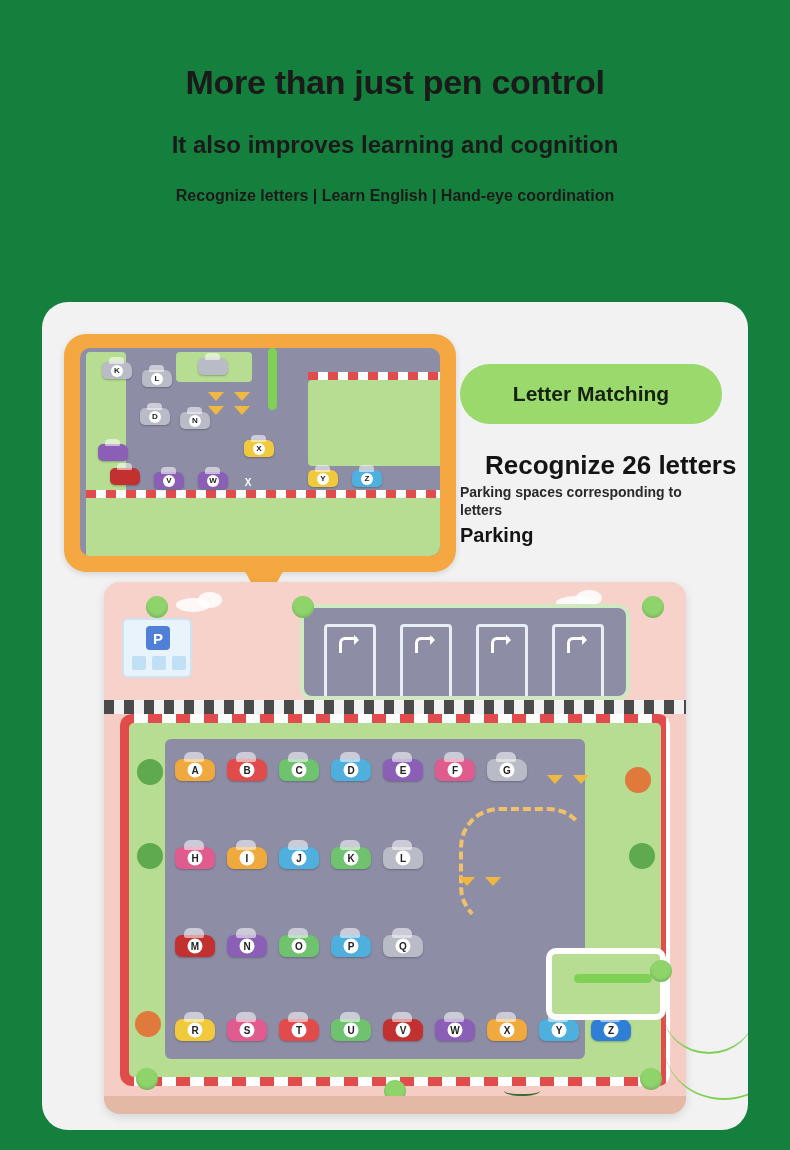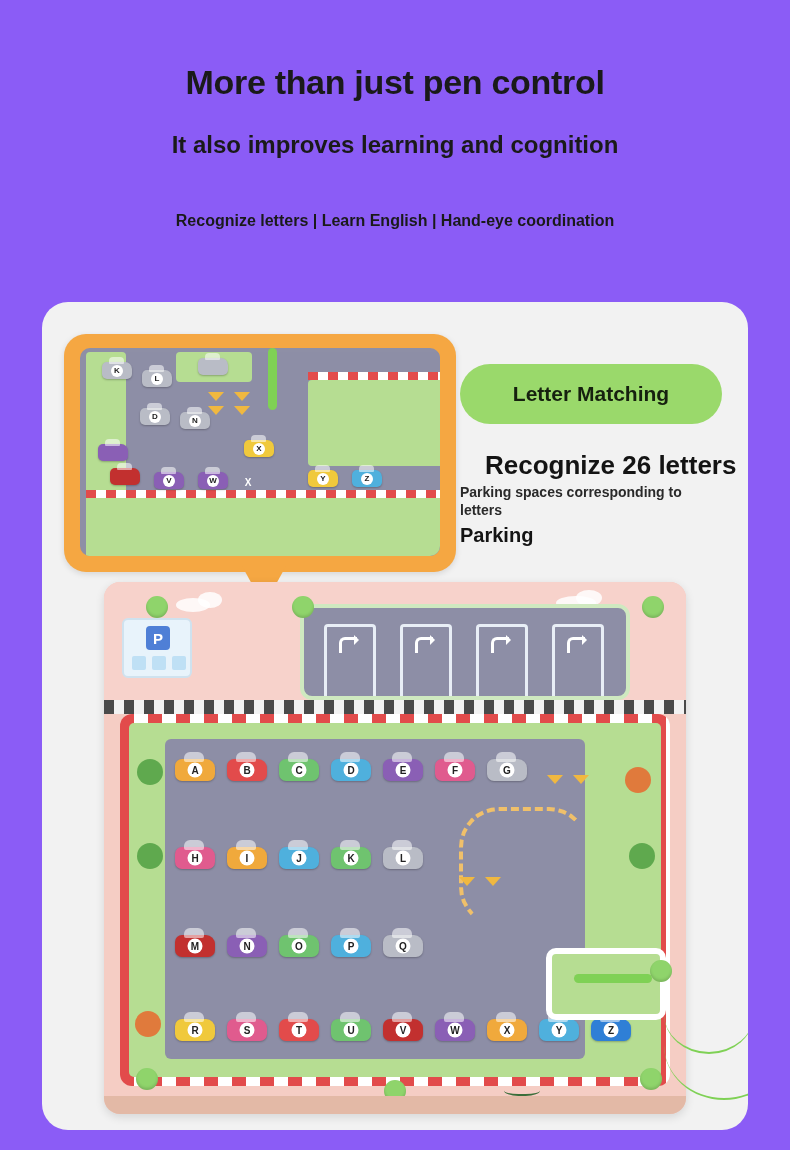--- a/index.html
+++ b/index.html
@@ -6,36 +6,36 @@
   html, body {
     margin: 0; padding: 0;
     width: 790px; height: 1150px;
     background: #ffffff;
     font-family: "Liberation Sans", sans-serif;
     overflow: hidden;
   }
   .page {
     position: relative;
     width: 790px; height: 1150px;
-    background: #8b5cf6;
+    background: #15803d;
   }
 
   
   .headings { padding-top: 62px; text-align: center; }
   .h1 {
     font-size: 34px; font-weight: bold; color: #1a1a1a;
     letter-spacing: -0.3px; line-height: 1.2; margin: 0;
   }
   .h2 {
     font-size: 24px; font-weight: bold; color: #1a1a1a;
     margin: 28px 0 0 0; line-height: 1.2;
   }
   .h3 {
     font-size: 16px; font-weight: bold; color: #1a1a1a;
-    margin: 51px 0 0 0; line-height: 1.2;
+    margin: 26px 0 0 0; line-height: 1.2;
   }
 
   
   .card {
     position: absolute;
     left: 42px; top: 302px;
     width: 706px; height: 828px;
     background: #f2f2f2;
     border-radius: 26px;
     overflow: hidden;

